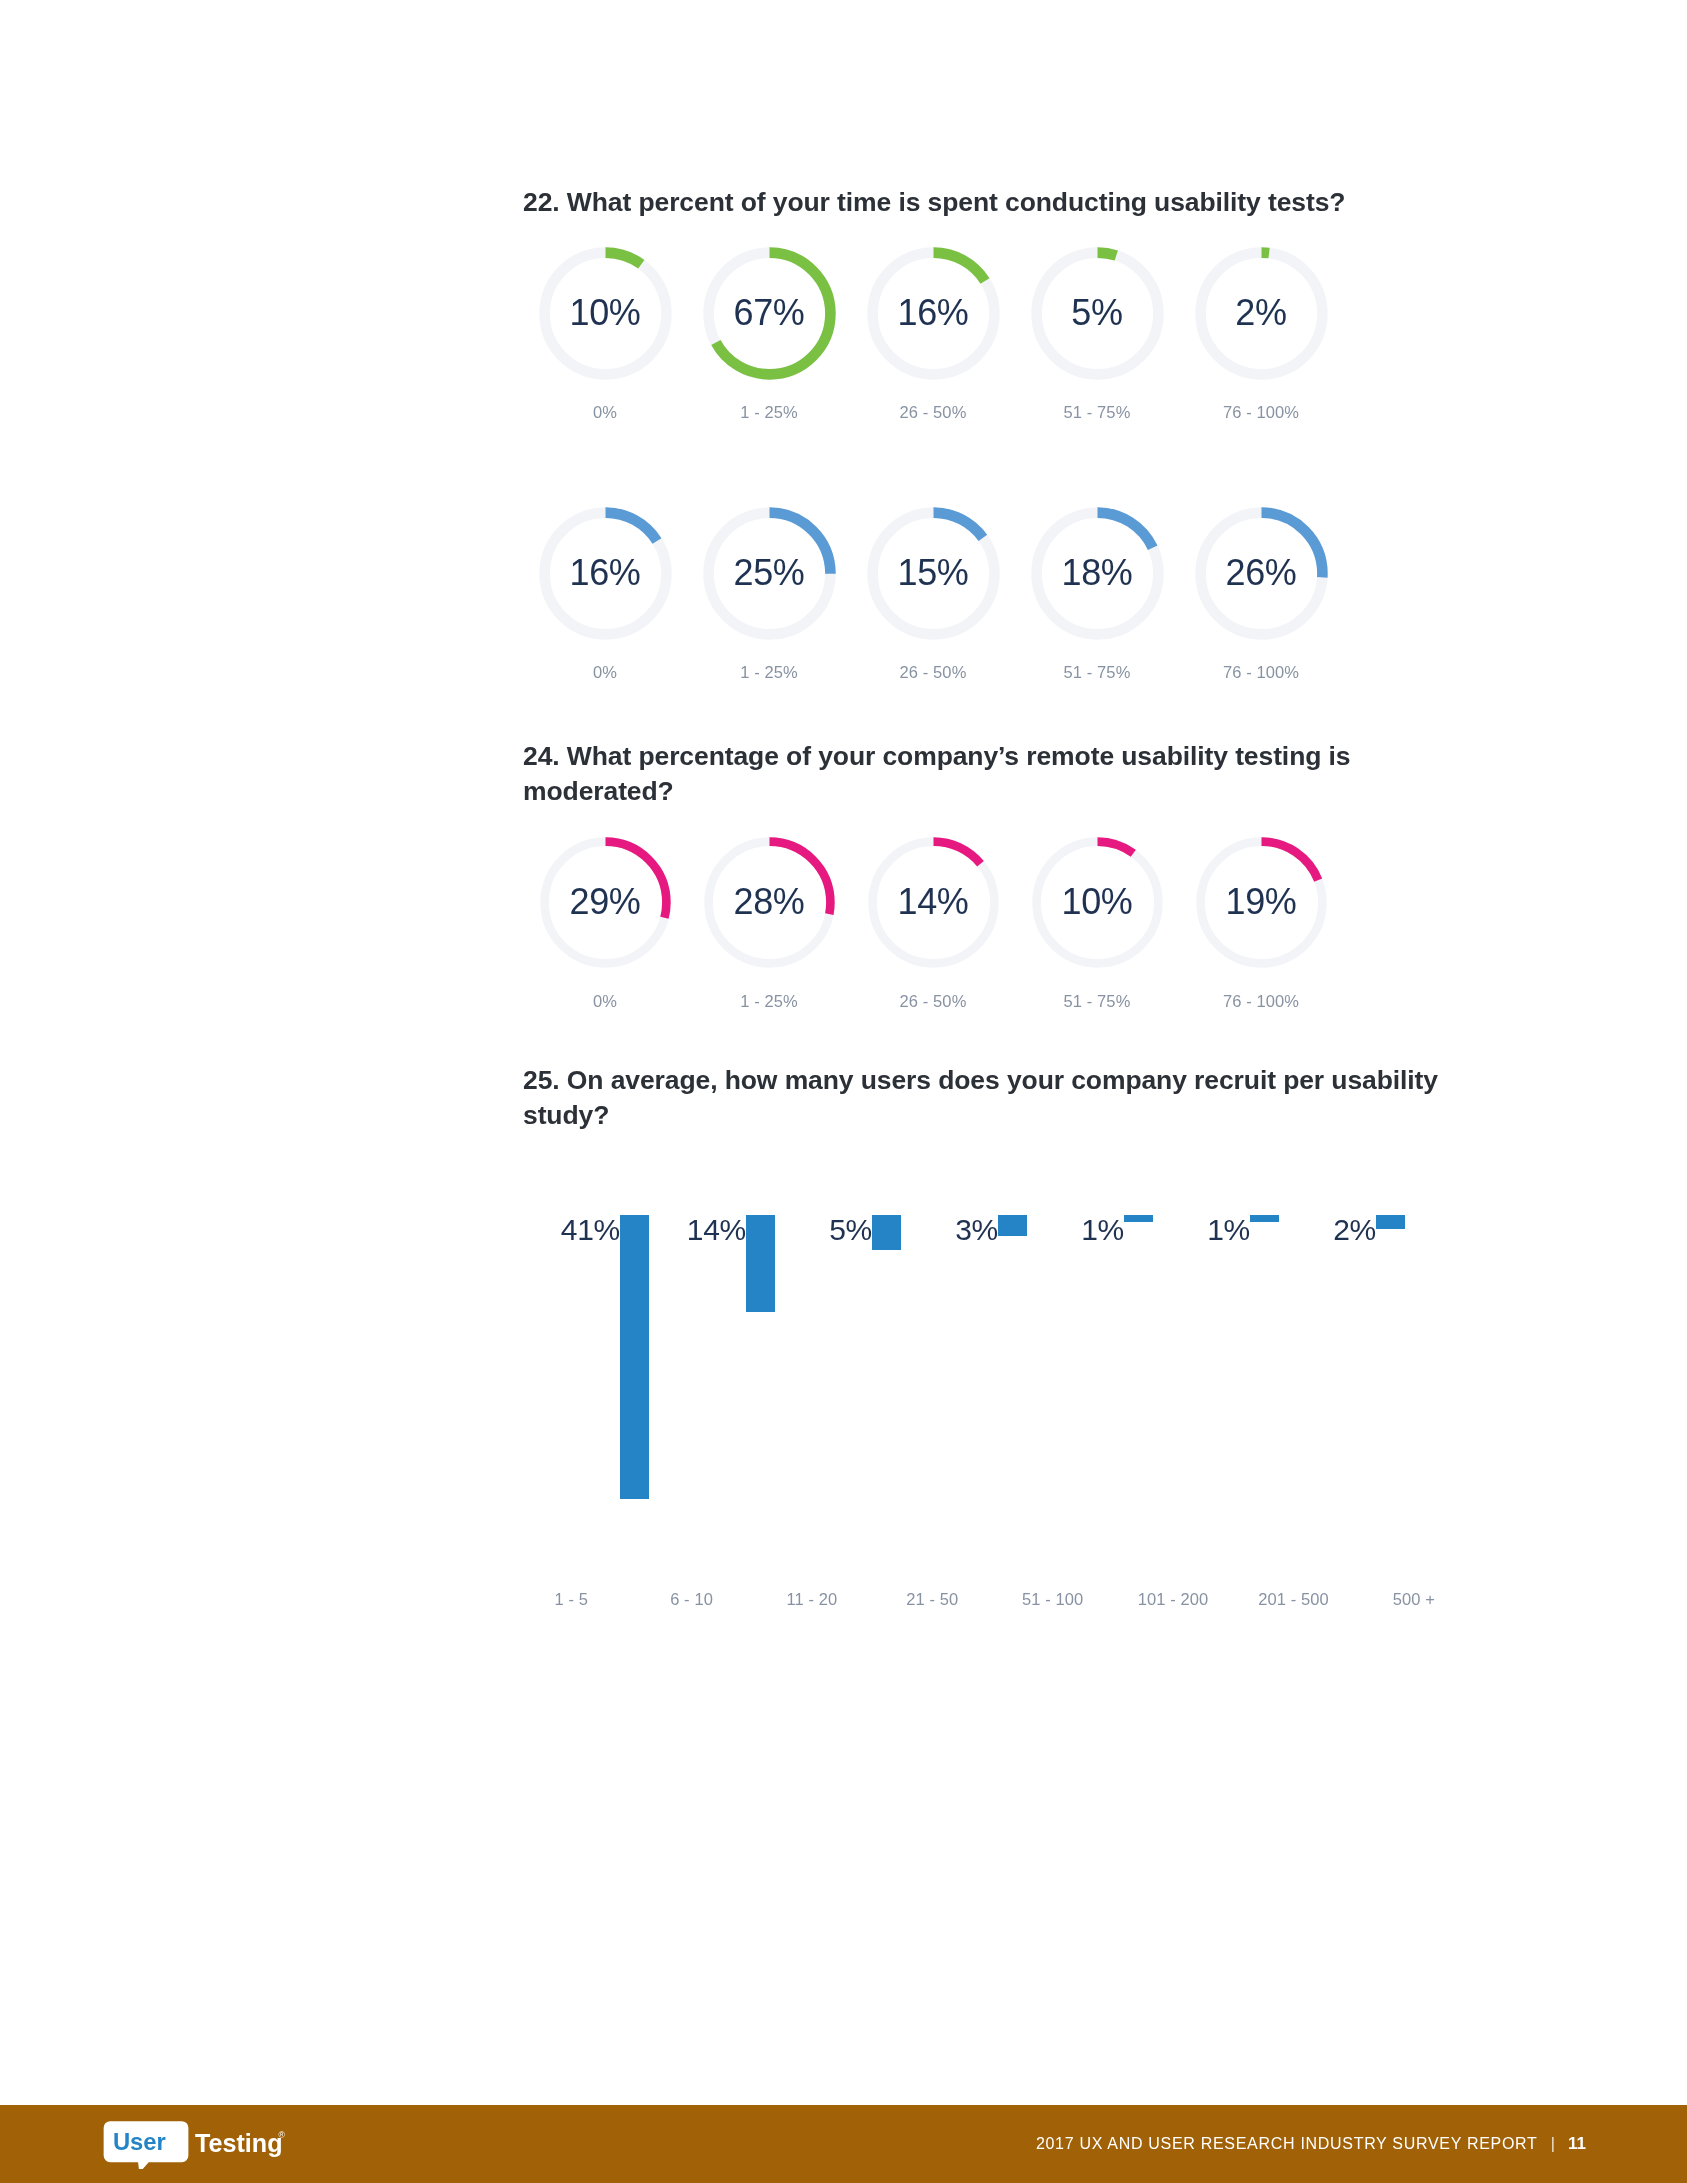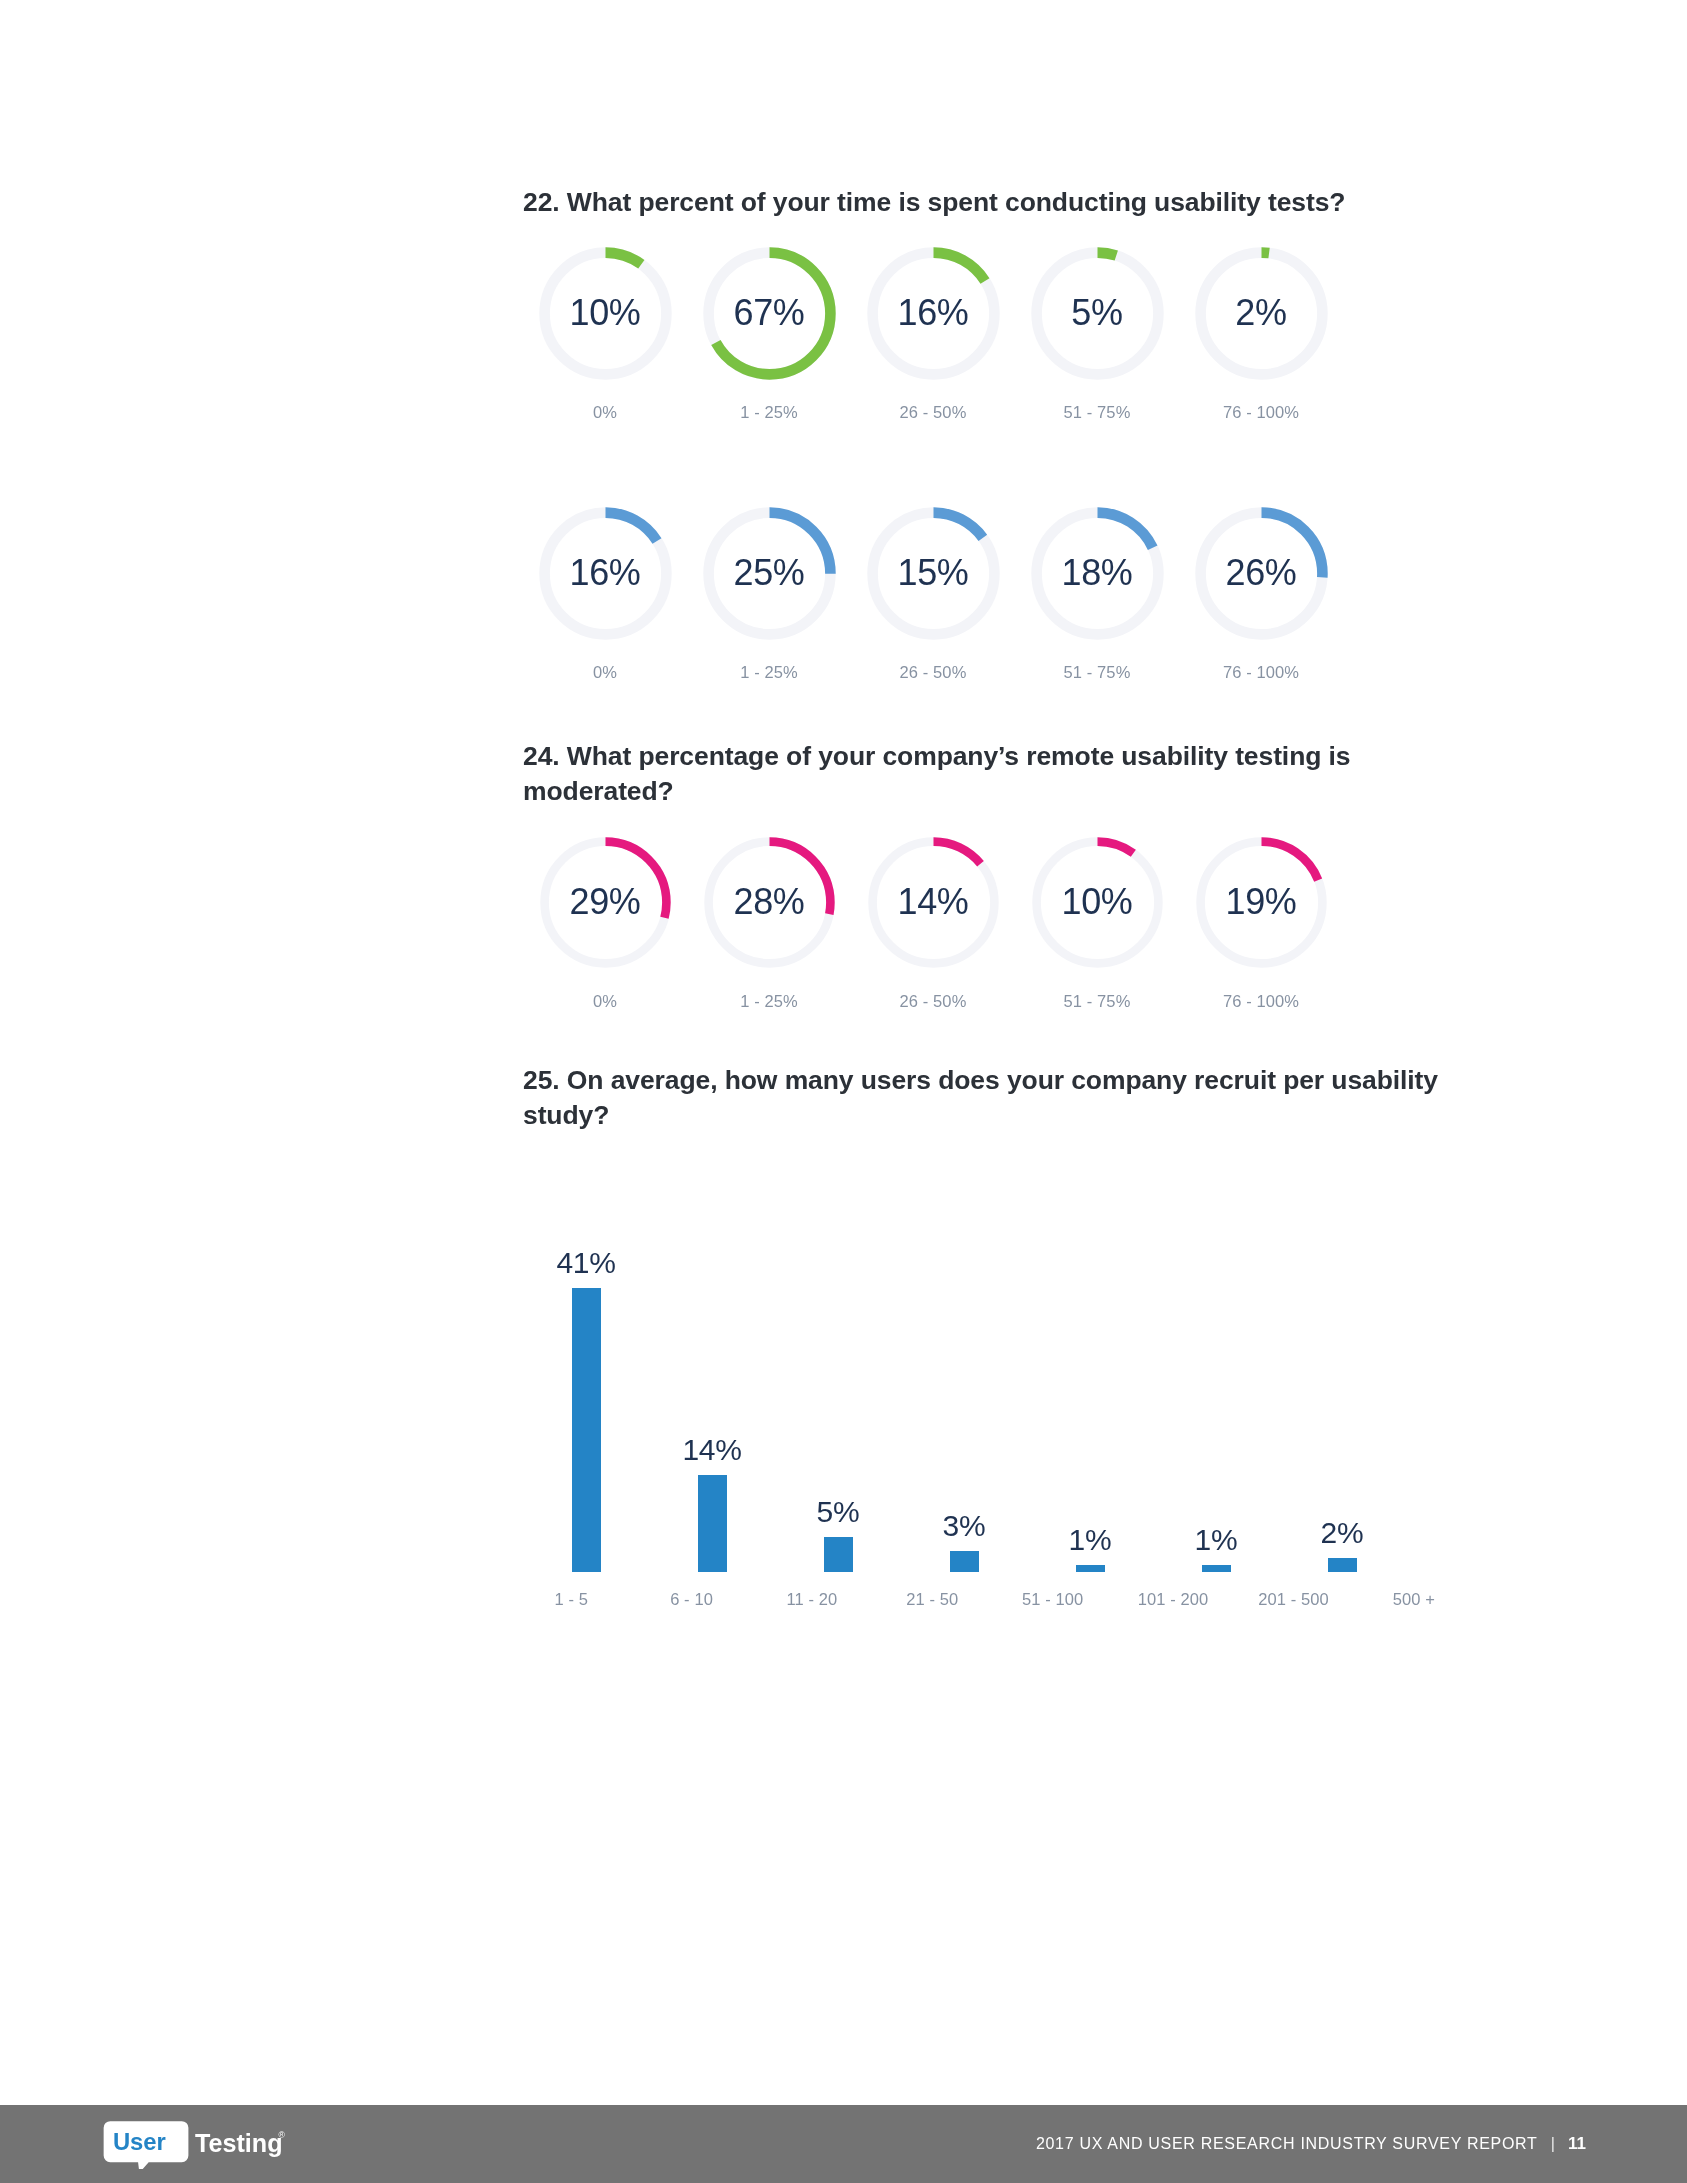--- a/index.html
+++ b/index.html
@@ -79,23 +79,23 @@
     left: 0; bottom: 37px;
     width: 939px;
     height: 357px;
     display: flex;
     align-items: flex-end;
   }
   .bar-col {
     width: 126px;
     height: 100%;
     display: flex;
-    flex-direction: column;
+    flex-direction: row;
     justify-content: flex-end;
-    align-items: center;
+    align-items: flex-start;
     position: relative;
   }
   .bar-val {
     font-size: 30px;
     color: #1f3251;
     letter-spacing: -0.3px;
     margin-bottom: 9.3px;
     line-height: 1;
   }
   .bar-rect {
@@ -117,21 +117,21 @@
     letter-spacing: 0.1px;
     white-space: nowrap;
   }
 
   
   .footer {
     position: absolute;
     left: 0; bottom: 0;
     width: 1687px;
     height: 78px;
-    background: #737373;
+    background: #a16207;
     display: flex;
     align-items: center;
   }
   .logo {
     position: absolute;
     left: 101px;
     top: 16px;
     width: 192px;
     height: 48px;
   }

